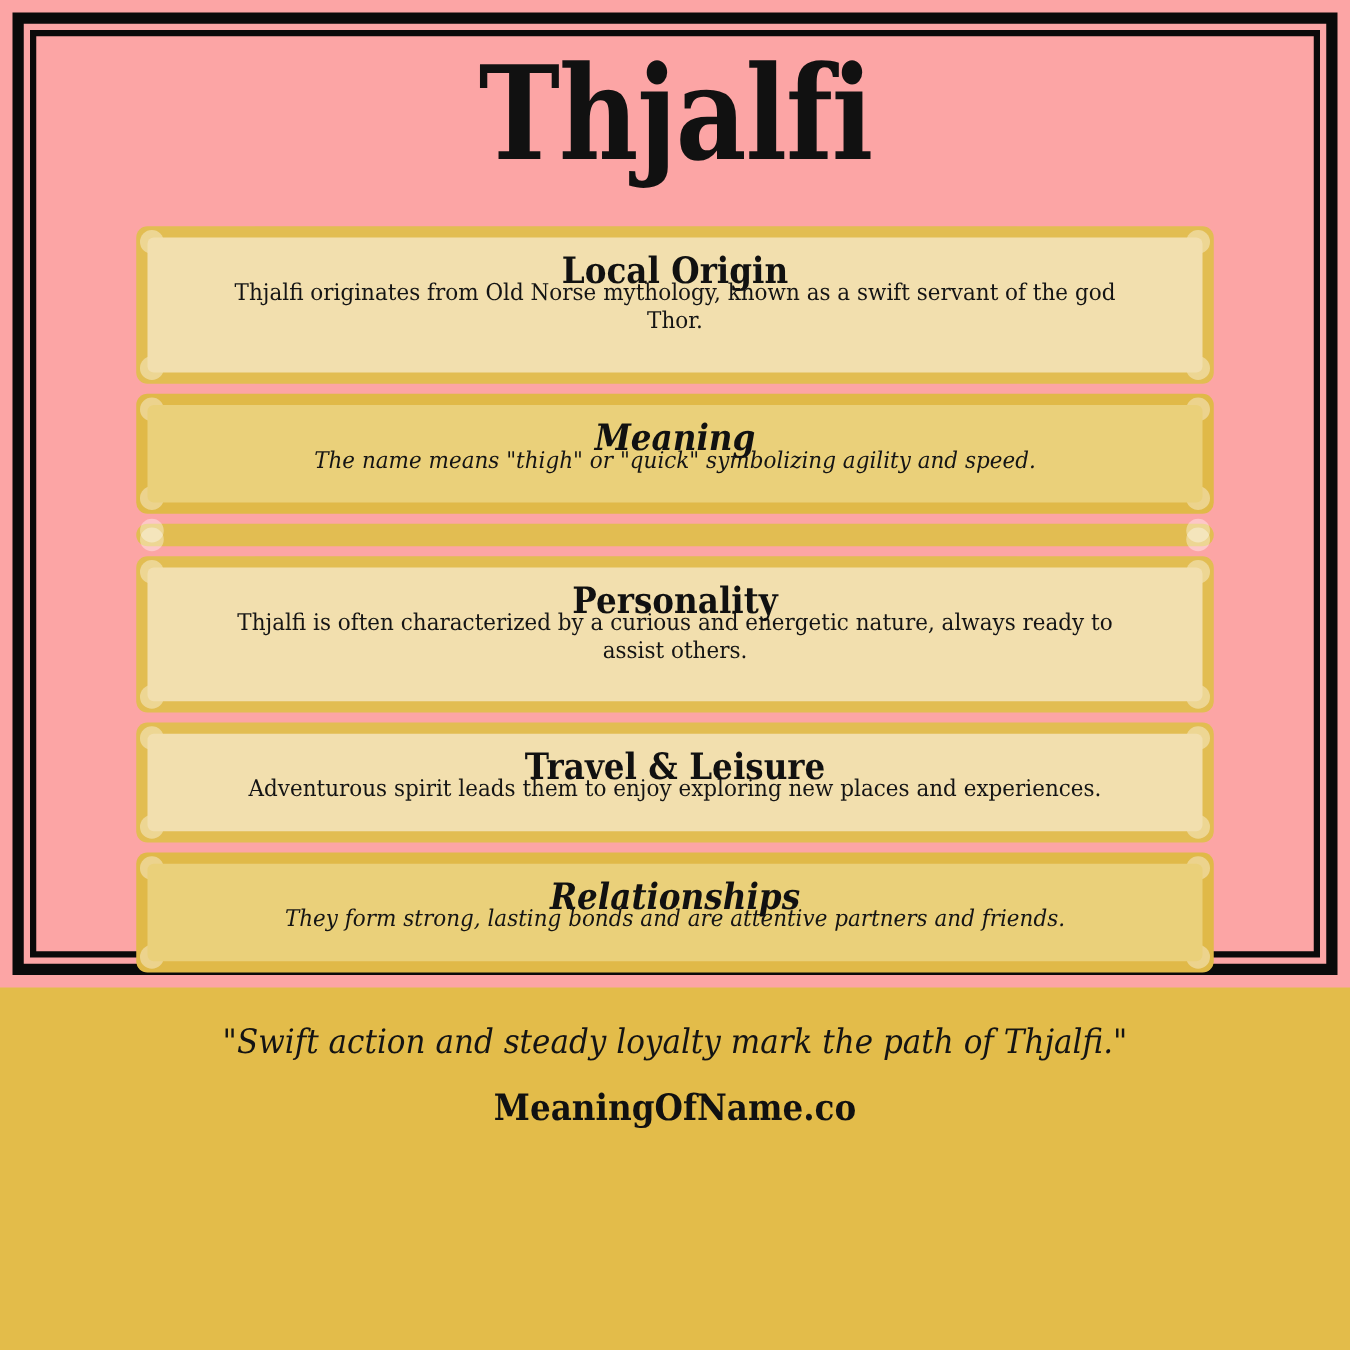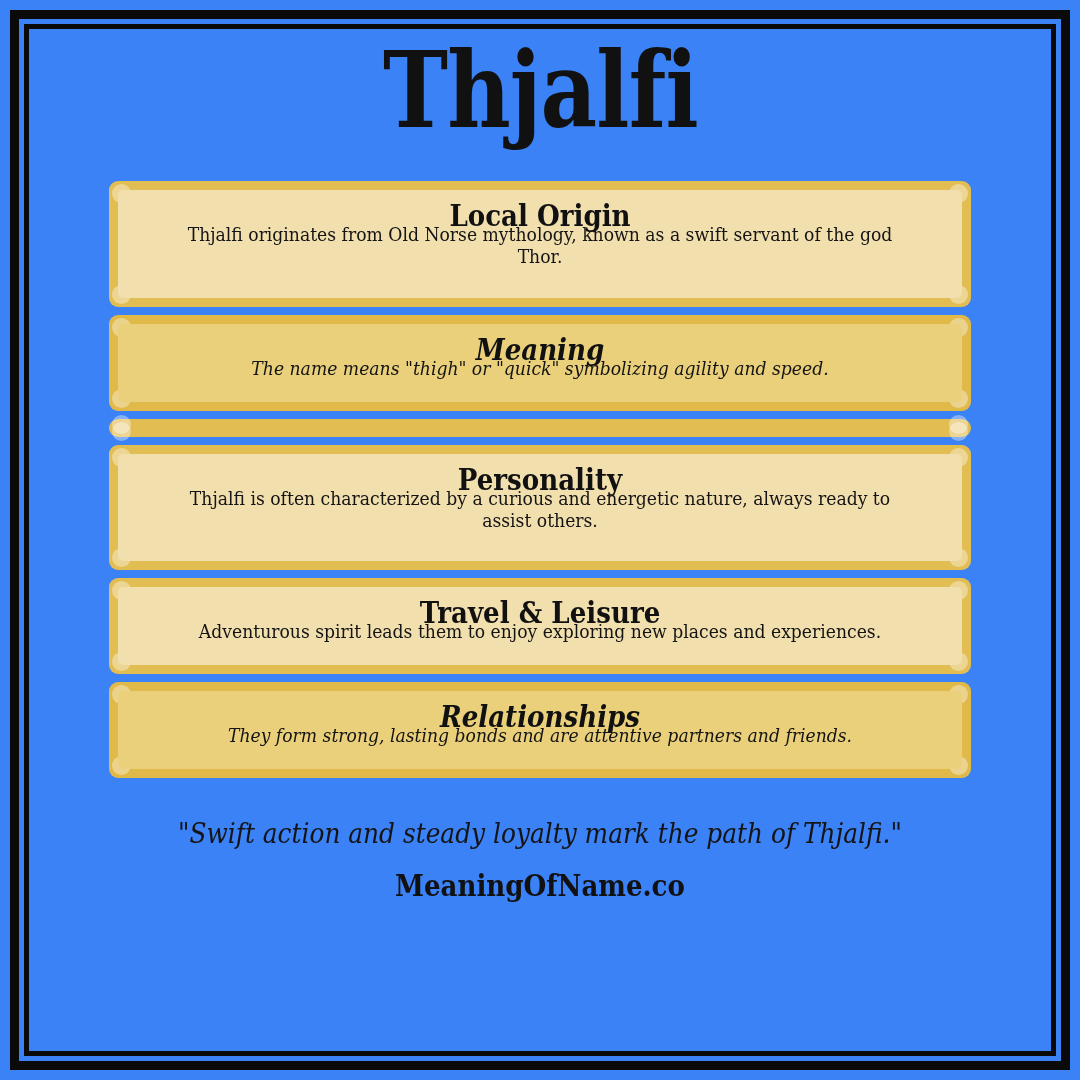--- a/index.html
+++ b/index.html
@@ -12,22 +12,22 @@
   body {
     background:#e3bc4a;
     font-family:"DejaVu Serif", serif;
     overflow:hidden;
   }
 
   
   #poster {
     position:relative;
     width:1080px;
-    height:1080px;
-    background:#3b82f6;
+    height:790px;
+    background:#fca5a5;
   }
 
   .frame-outer {
     position:absolute;
     left:10px; top:10px; right:10px; bottom:10px;
     border:9px solid #0a0a0a;
   }
 
   .frame-inner {
     position:absolute;

